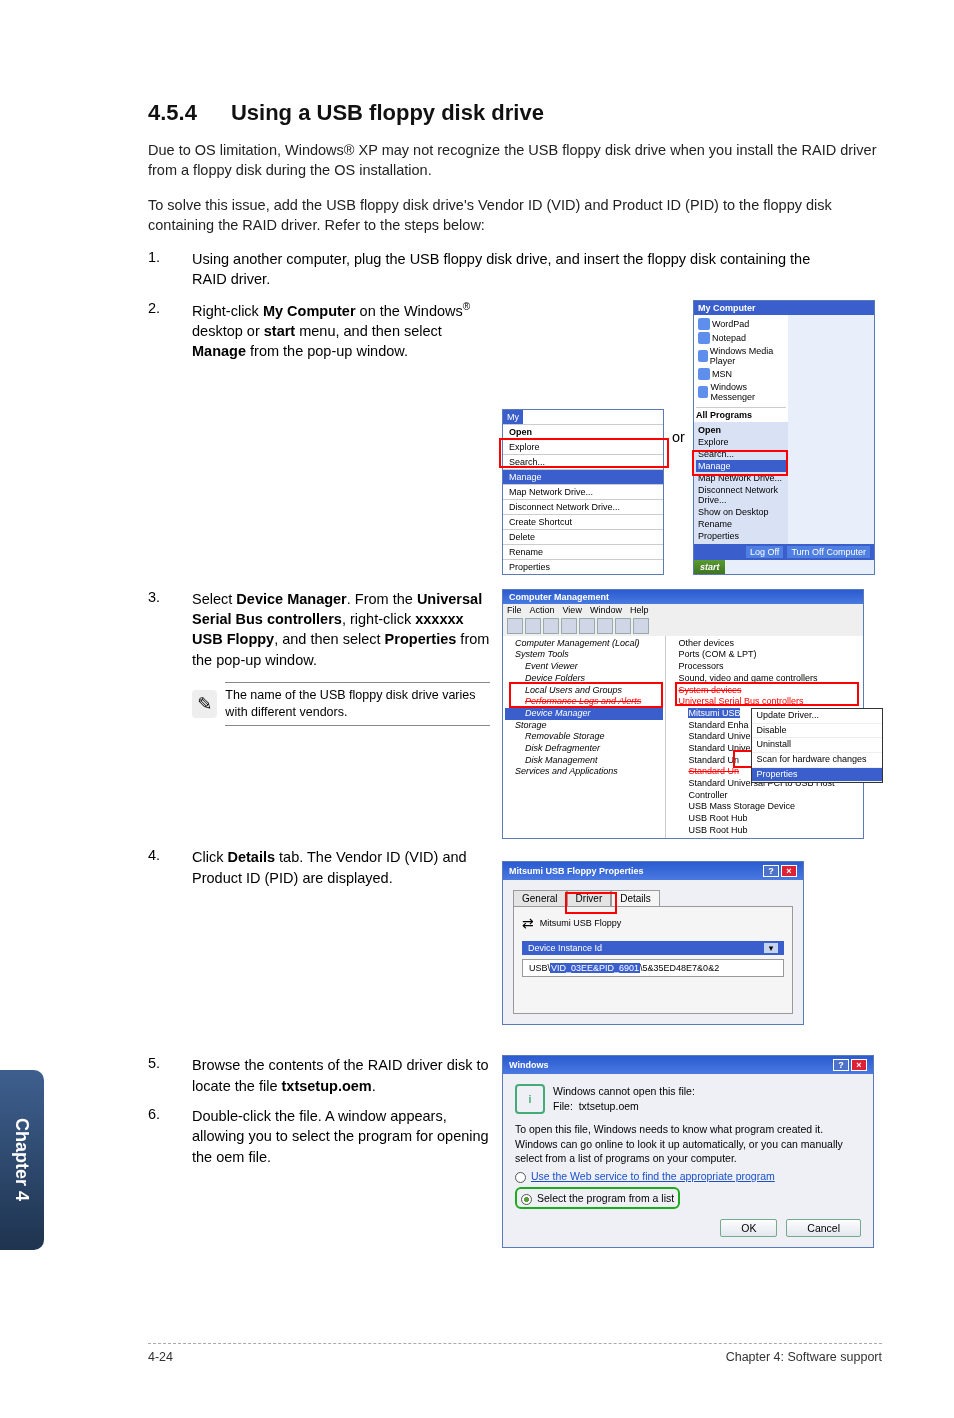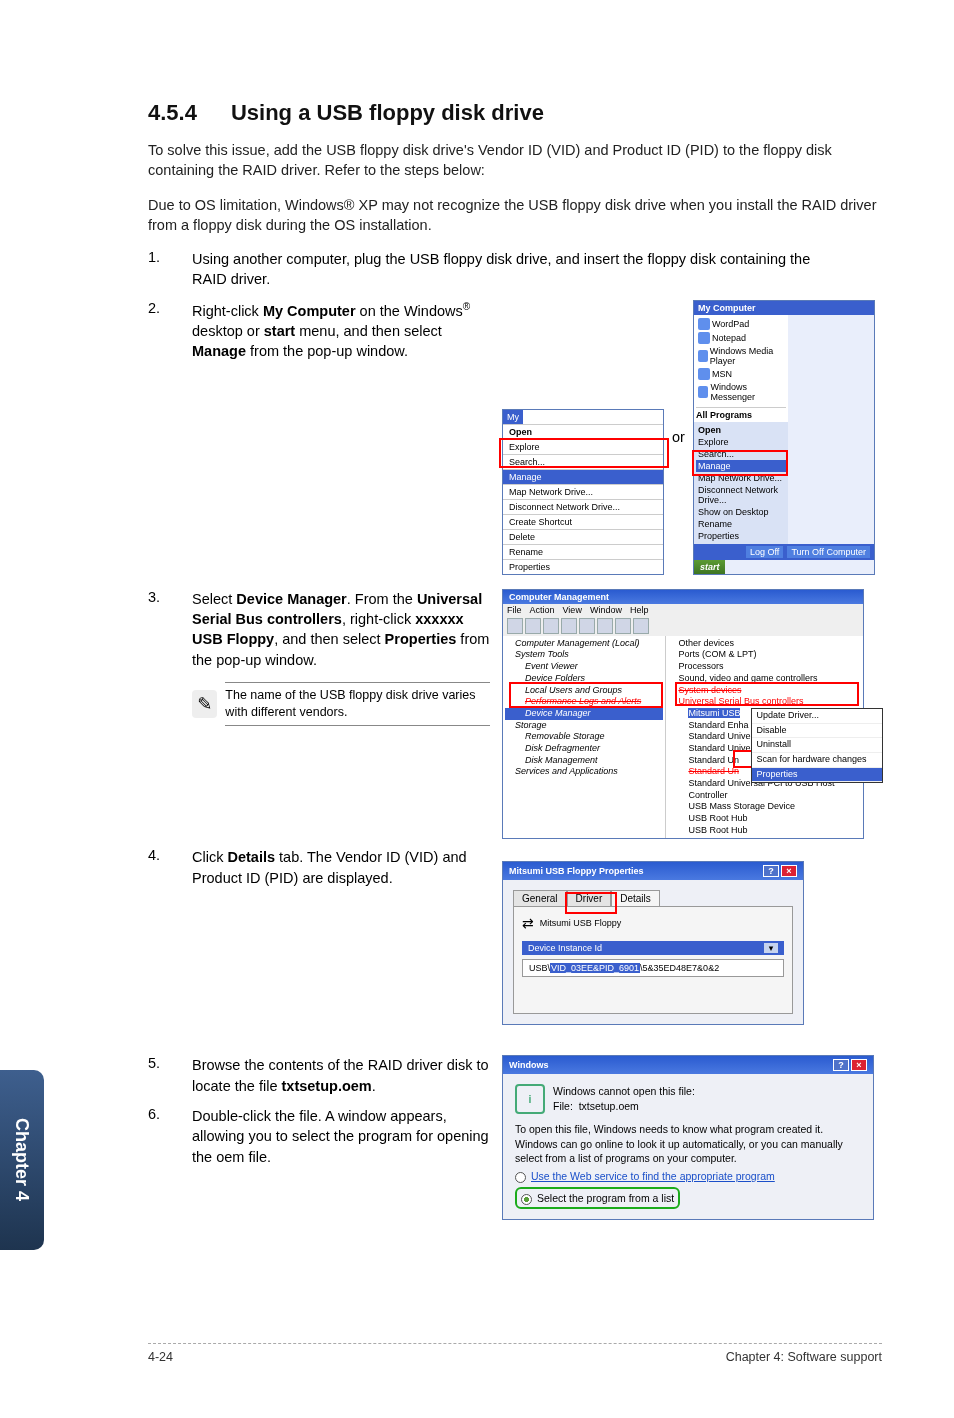--- a/index.html
+++ b/index.html
@@ -183,22 +183,22 @@
 </style>
 </head>
 <body>
 
 <div class="page-content">
 
   <div class="section-title">
     <span class="section-num">4.5.4</span><span>Using a USB floppy disk drive</span>
   </div>
 
+  <div class="body-text">Due to OS limitation, Windows® XP may not recognize the USB floppy disk drive when you install the RAID driver from a floppy disk during the OS installation.</div>
   <div class="body-text">To solve this issue, add the USB floppy disk drive's Vendor ID (VID) and Product ID (PID) to the floppy disk containing the RAID driver. Refer to the steps below:</div>
-  <div class="body-text">Due to OS limitation, Windows® XP may not recognize the USB floppy disk drive when you install the RAID driver from a floppy disk during the OS installation.</div>
 
   <div class="step-row">
     <div class="step-num">1.</div>
     <div class="step-text step-text-wide">Using another computer, plug the USB floppy disk drive, and insert the floppy disk containing the RAID driver.</div>
   </div>
 
   <div class="two-col">
     <div class="left-col">
       <div class="step-row">
         <div class="step-num">2.</div>
@@ -433,20 +433,24 @@
           </div>
           <div style="clear:both; padding-top:8px;">To open this file, Windows needs to know what program created it.  Windows can go online to look it up automatically, or you can manually select from a list of programs on your computer.</div>
           <div style="margin-top:4px;">
             <span class="radio-link">Use the Web service to find the appropriate program</span>
           </div>
           <div style="margin-top:4px;">
             <span class="green-box">
               <span class="radio-link radio-sel" style="color:#000; text-decoration:none;">Select the program from a list</span>
             </span>
           </div>
+          <div class="btn-row">
+            <button class="win-btn">OK</button>
+            <button class="win-btn">Cancel</button>
+          </div>
         </div>
       </div>
     </div>
   </div>
 
 </div>
 
 <div class="chapter-tab">Chapter 4</div>
 
 <div class="footer">

